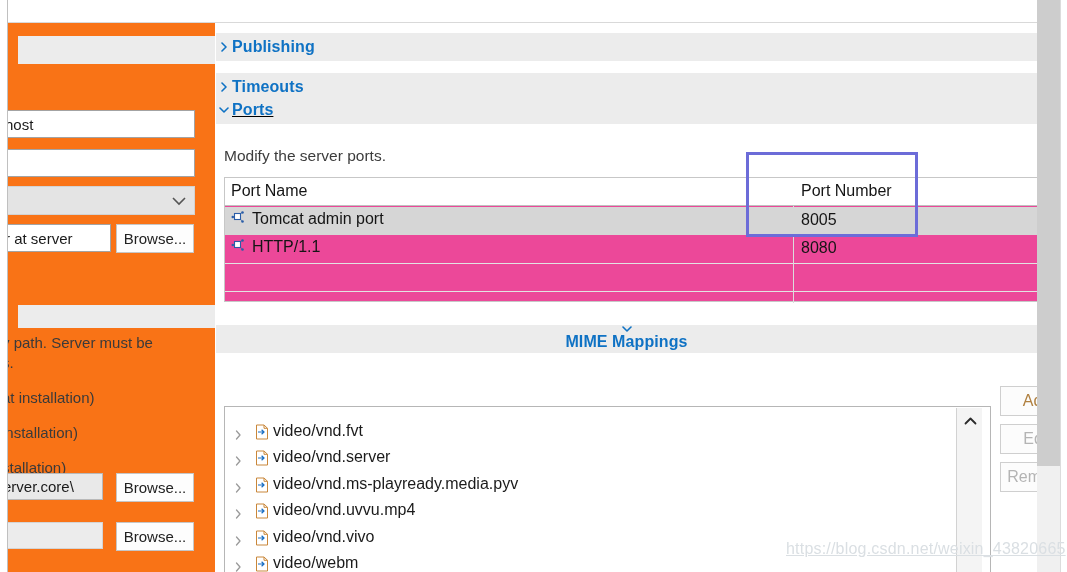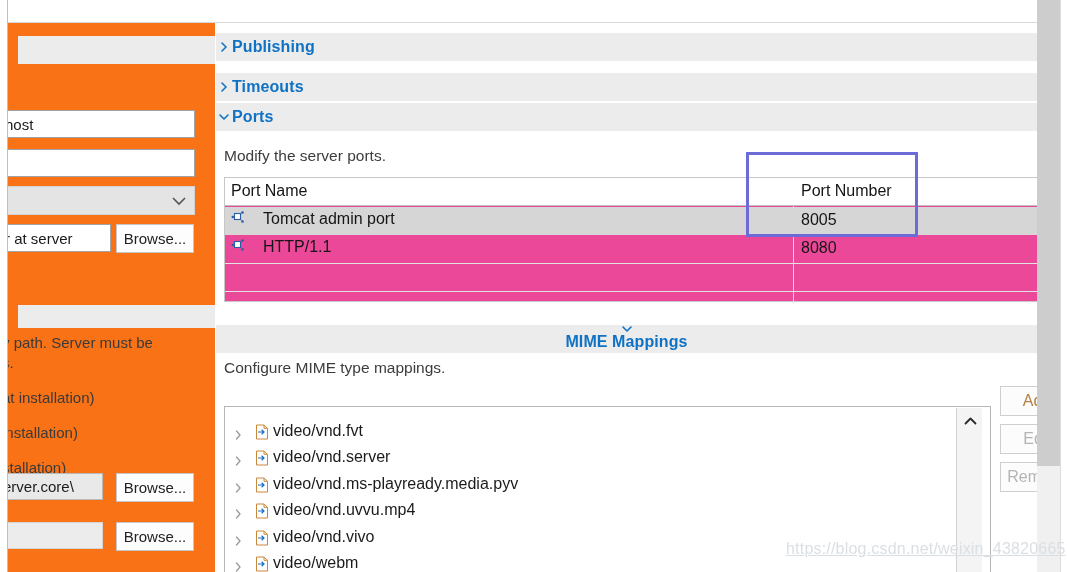--- a/index.html
+++ b/index.html
@@ -50,21 +50,21 @@
 
   
   .ports-table { position:absolute; left:8px; top:154px; width:813px; height:125px;
                  background:#ec4899; border:1px solid #c7c7c7; border-right:none; }
   .ports-head { position:absolute; left:0; top:0; width:100%; height:28px; background:#ffffff;
                 border-bottom:1px solid #c0c0c0; }
   .ports-head .h { position:absolute; top:4px; font-size:16px; color:#151515; white-space:nowrap; }
 
   .prow { position:absolute; left:0; width:100%; height:28px; }
   .prow.sel { background:#d6d6d6; }
-  .prow .cell-name { position:absolute; left:6px; top:3px; display:flex; align-items:flex-start; gap:18px;
+  .prow .cell-name { position:absolute; left:6px; top:3px; display:flex; align-items:flex-start; gap:7px;
                      font-size:16px; color:#151515; white-space:nowrap; }
   .prow .cell-num  { position:absolute; left:576px; top:4px; font-size:16px; color:#151515; }
 
   .col-div { position:absolute; top:28px; width:1px; background:#dcdcdc; }
   .row-div { position:absolute; left:0; width:100%; height:1px; background:#e3e3e3; }
 
   
   .focus-box { position:absolute; border:3px solid #6c6cd8; background:transparent; pointer-events:none; }
 
   
@@ -160,21 +160,21 @@
 
     <div class="sec" style="top:50px;">
       <span class="tw">
         <svg width="8" height="10" viewBox="0 0 8 10">
             <path d="M2 1 L6 5 L2 9" stroke="#0f72c4" stroke-width="1.6" fill="none" stroke-linecap="round" stroke-linejoin="round"></path>
           </svg>
       </span>
       <span class="lbl">Timeouts</span>
     </div>
 
-    <div class="sec" style="top:80px;">
+    <div class="sec" style="top:73px;text-decoration:underline;">
       <span class="tw">
         <svg width="10" height="8" viewBox="0 0 10 8">
             <path d="M1 2 L5 6 L9 2" stroke="#0f72c4" stroke-width="1.6" fill="none" stroke-linecap="round" stroke-linejoin="round"></path>
           </svg>
       </span>
       <span class="lbl">Ports</span>
     </div>
     <span class="secdesc" style="top:124px;">Modify the server ports.</span>
 
     <div class="ports-table">
@@ -228,21 +228,20 @@
     <div class="focus-box" style="left:530px; top:129px; width:172px; height:85px;"></div>
 
     <div class="sec" style="top:302px;flex-direction:column;">
       <span class="tw">
         <svg width="10" height="8" viewBox="0 0 10 8">
             <path d="M1 2 L5 6 L9 2" stroke="#0f72c4" stroke-width="1.6" fill="none" stroke-linecap="round" stroke-linejoin="round"></path>
           </svg>
       </span>
       <span class="lbl">MIME Mappings</span>
     </div>
-    <span class="secdesc" style="top:336px;">Configure MIME type mappings.</span>
 
     <div class="mime-list">
 
       <div class="mrow" style="top:6px;">
         <span class="arrow">
           <svg width="7" height="10" viewBox="0 0 7 10">
               <path d="M1.5 1 L5 5 L1.5 9" stroke="#9a9a9a" stroke-width="1.3" fill="none" stroke-linecap="round" stroke-linejoin="round"></path>
             </svg>
         </span>
         <span class="ficon">

